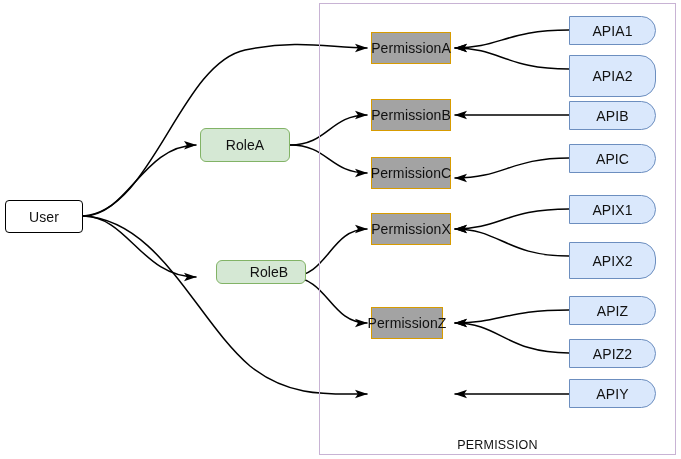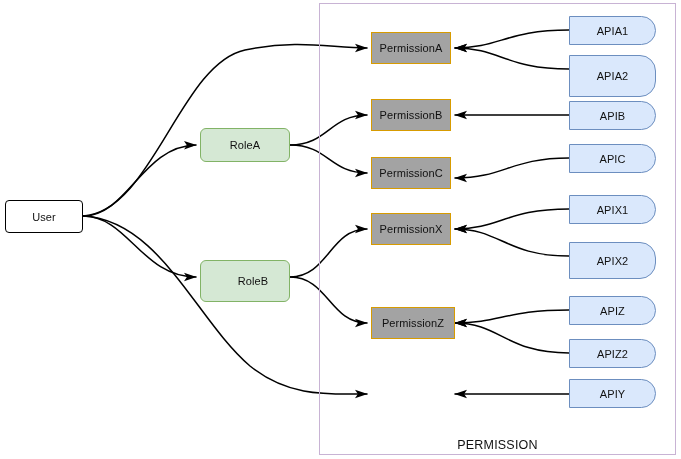--- a/index.html
+++ b/index.html
@@ -19,21 +19,21 @@
     left:0;top:0;
     width:681px;height:459px;
     pointer-events:none;
   }
   .node{
     position:absolute;
     box-sizing:border-box;
     display:flex;
     align-items:center;
     justify-content:center;
-    font-size:11px;
+    font-size:14px;
     color:#111111;
     letter-spacing:0.1px;
     white-space:nowrap;
     z-index:3;
   }
   
   .node.user{
     background:#ffffff;
     border:1.6px solid #000000;
     border-radius:4px;
@@ -129,27 +129,27 @@
 
       <path d="M569,353 C506,353 500,323 455,323"></path>
 
       <path d="M569,394 L455,394"></path>
     </g>
   </svg>
 
   <div class="node user" style="left:5px;top:200px;width:78px;height:33px;">User</div>
 
   <div class="node role" style="left:200px;top:128px;width:90px;height:34px;">RoleA</div>
-  <div class="node role" style="left:200px;top:260px;width:90px;height:42px;padding-left:16px;">RoleB</div>
+  <div class="node role" style="left:216px;top:260px;width:90px;height:24px;padding-left:16px;">RoleB</div>
 
   <div class="node perm" style="left:371px;top:32px;width:80px;height:32px;">PermissionA</div>
   <div class="node perm" style="left:371px;top:99px;width:80px;height:32px;">PermissionB</div>
   <div class="node perm" style="left:371px;top:157px;width:80px;height:32px;">PermissionC</div>
   <div class="node perm" style="left:371px;top:213px;width:80px;height:32px;">PermissionX</div>
-  <div class="node perm" style="left:371px;top:307px;width:84px;height:32px;">PermissionZ</div>
+  <div class="node perm" style="left:371px;top:307px;width:72px;height:32px;">PermissionZ</div>
 
   <div class="node api" style="left:569px;top:16px;width:87px;height:29px;">APIA1</div>
   <div class="node api" style="left:569px;top:55px;width:87px;height:42px;">APIA2</div>
   <div class="node api" style="left:569px;top:101px;width:87px;height:29px;">APIB</div>
   <div class="node api" style="left:569px;top:144px;width:87px;height:29px;">APIC</div>
   <div class="node api" style="left:569px;top:195px;width:87px;height:29px;">APIX1</div>
   <div class="node api" style="left:569px;top:242px;width:87px;height:37px;">APIX2</div>
   <div class="node api" style="left:569px;top:296px;width:87px;height:29px;">APIZ</div>
   <div class="node api" style="left:569px;top:339px;width:87px;height:29px;">APIZ2</div>
   <div class="node api" style="left:569px;top:379px;width:87px;height:29px;">APIY</div>

